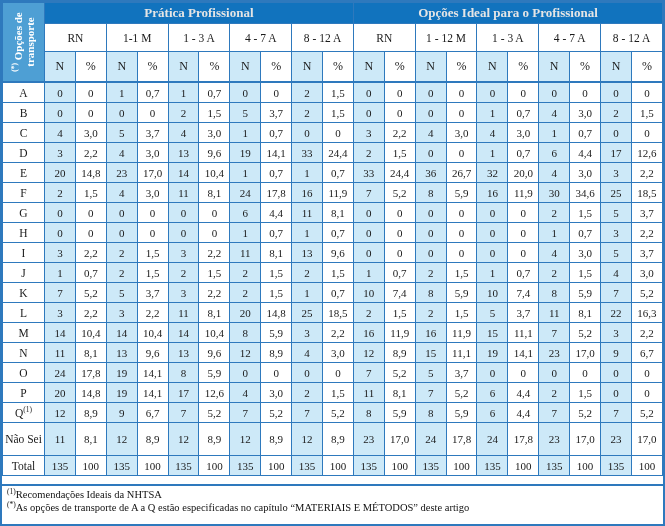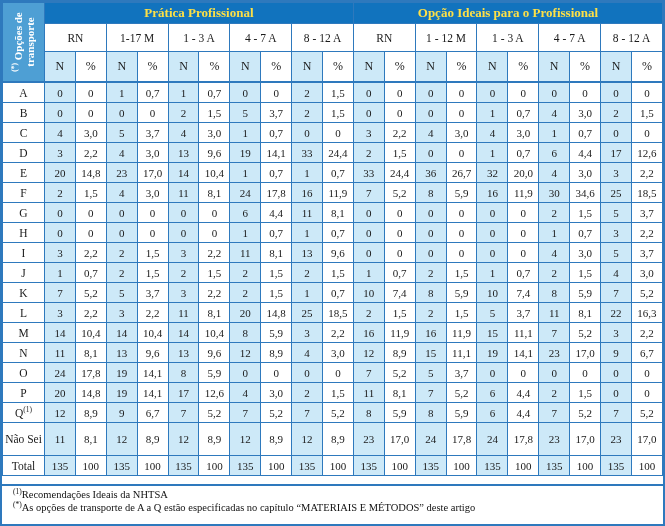--- a/index.html
+++ b/index.html
@@ -15,42 +15,42 @@
     border:1px solid var(--border_blue);
     text-align:center;vertical-align:middle;
     padding:0 1px;font-size:11px;color:#1a1a1a;font-weight:normal;
     overflow:hidden;white-space:nowrap;
   }
   thead tr.r1 th{height:20px;}
   thead tr.r2 th{height:27px;font-size:11.5px;background:#fff;}
   thead tr.r3 th{height:29px;font-size:12px;}
   tbody td, tbody th{height:19px;}
   th.group{
-    background:var(--header_blue);color:#fde047;font-weight:bold;font-size:13px;
+    background:var(--header_blue);color:#e5e5e5;font-weight:bold;font-size:13px;
   }
   th.corner{
     background:var(--corner_blue);position:relative;padding:0;
     border-bottom:2px solid var(--border_blue);
   }
   .rot{
     position:absolute;left:50%;top:50%;
     transform:translate(-50%,-50%) rotate(-90deg);
     width:86px;color:#fff;font-weight:bold;font-size:11px;
     line-height:1.12;text-align:center;white-space:normal;
   }
   .ncol{background:var(--cell_blue);}
   .pct{background:#fff;}
   tbody th.rowlabel{background:#fff;font-size:11.5px;}
   thead{border-bottom:2px solid var(--border_blue);}
   tr.total-row th, tr.total-row td{font-weight:normal;}
   tr.wrap-row th{white-space:normal;line-height:1.1;height:32px;}
   sup{font-size:7.5px;line-height:0;}
   .notes{
     margin-top:8px;border-top:2px solid var(--border_blue);
-    padding:2px 5px 0 11px;
+    padding:2px 5px 0 5px;
   }
   .note{font-size:10.5px;line-height:1.25;color:#111;white-space:nowrap;}
 </style>
 </head>
 <body>
 
 <div class="page">
   <table>
     <colgroup>
         <col class="c-label">
@@ -74,25 +74,25 @@
         <col class="c-data">
         <col class="c-data">
         <col class="c-data">
       </colgroup>
     <thead>
         <tr class="r1">
           <th class="corner" rowspan="3">
             <div class="rot"><sup>(*)</sup> Opções de transporte</div>
           </th>
           <th class="group" colspan="10">Prática Profissional</th>
-          <th class="group" colspan="10">Opção Ideais para o Profissional</th>
+          <th class="group" colspan="10">Opções Ideal para o Profissional</th>
         </tr>
         <tr class="r2">
           <th class="age" colspan="2">RN</th>
-          <th class="age" colspan="2">1-17 M</th>
+          <th class="age" colspan="2">1-1 M</th>
           <th class="age" colspan="2">1 - 3 A</th>
           <th class="age" colspan="2">4 - 7 A</th>
           <th class="age" colspan="2">8 - 12 A</th>
           <th class="age" colspan="2">RN</th>
           <th class="age" colspan="2">1 - 12 M</th>
           <th class="age" colspan="2">1 - 3 A</th>
           <th class="age" colspan="2">4 - 7 A</th>
           <th class="age" colspan="2">8 - 12 A</th>
         </tr>
         <tr class="r3">

